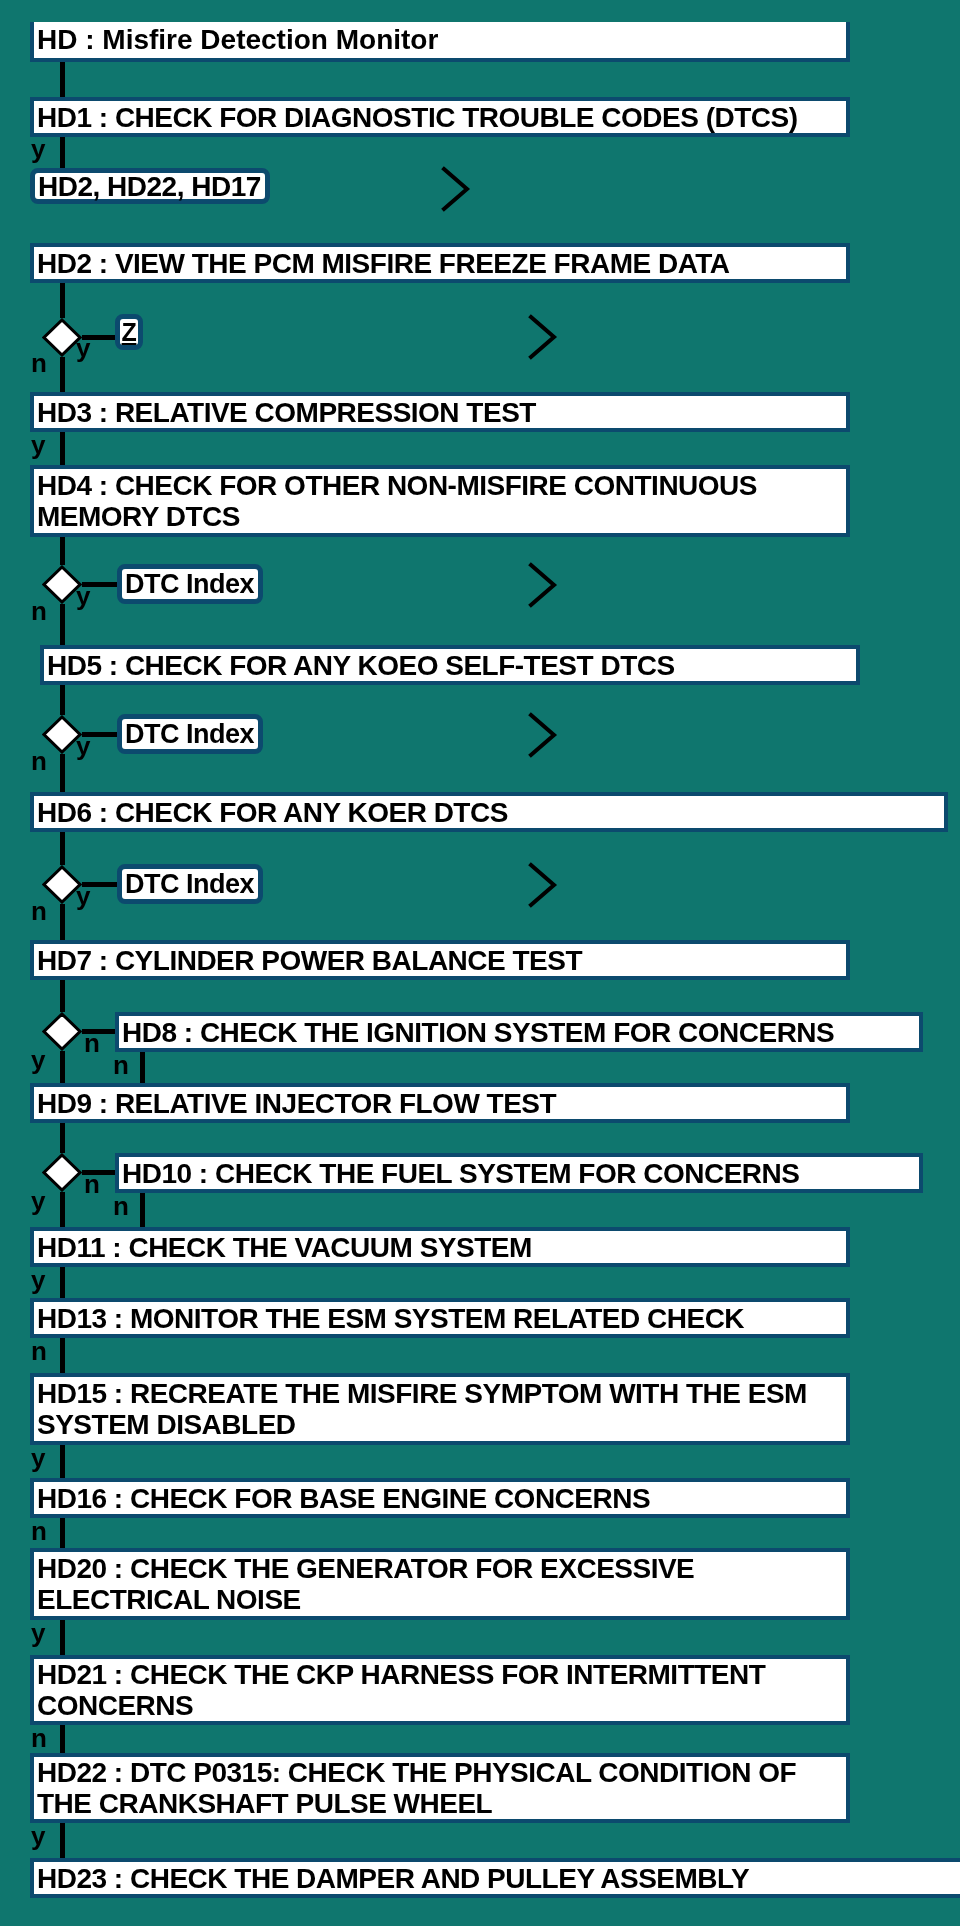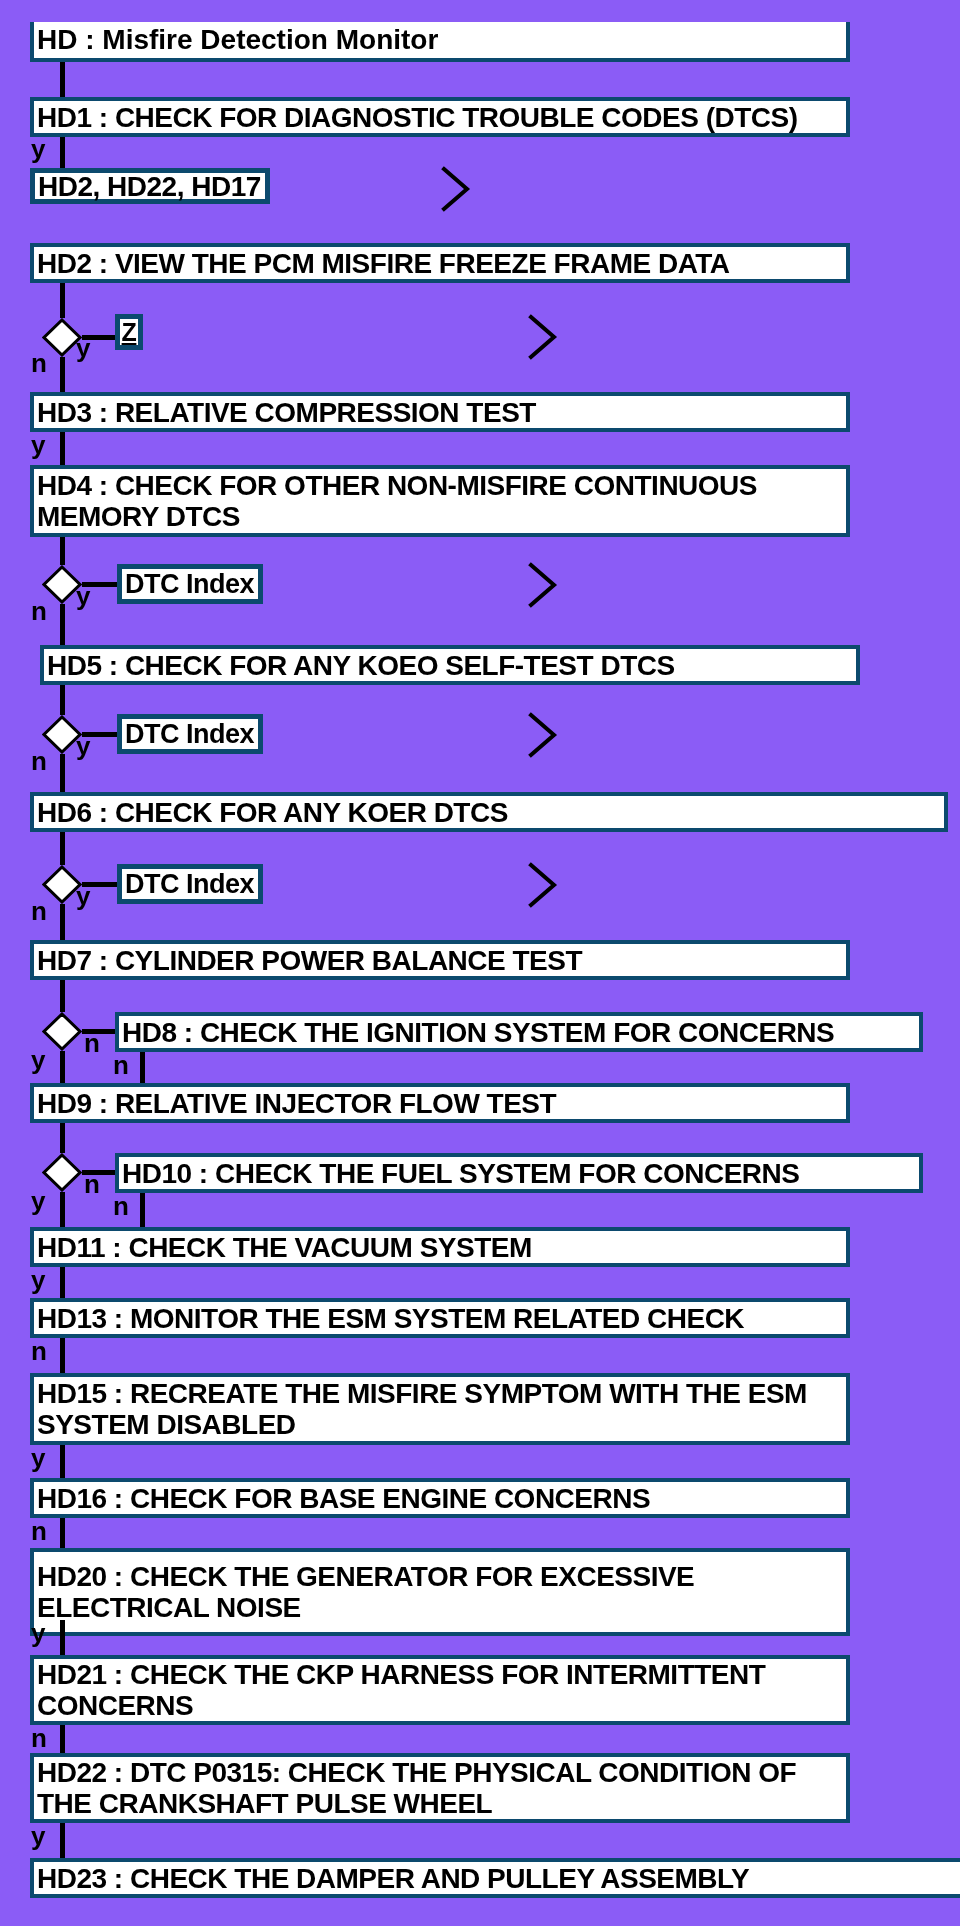--- a/index.html
+++ b/index.html
@@ -1,21 +1,21 @@
 <!DOCTYPE html>
 <html><head>
 <meta charset="utf-8">
 <style>
   html,body{margin:0;padding:0;background:#fff;}
-  .stage{position:relative;width:960px;height:1926px;background:#8b5cf6;
+  .stage{position:relative;width:960px;height:1926px;background:#0f766e;
          font-family:"Liberation Sans",sans-serif;color:#000;overflow:hidden;}
   .box{position:absolute;box-sizing:border-box;border:4px solid #0c4a6e;background:#fff;
        font-weight:bold;font-size:28px;letter-spacing:-0.5px;line-height:31px;
        white-space:pre-line;display:flex;align-items:center;padding:0 3px;}
-  .thick{border-width:5px;}
+  .thick{border-width:5px;border-radius:8px;}
   .title-box{border-top:none;align-items:flex-end;padding-bottom:3px;letter-spacing:0;}
   .dtc{font-size:27px;}
   .zbox{justify-content:center;padding:0;font-size:25px;}
   .zbox span{text-decoration:underline;}
   .lab{position:absolute;font-weight:bold;font-size:26px;line-height:20px;}
   .vline{position:absolute;width:5px;background:#000;}
   .hline{position:absolute;height:5px;background:#000;}
   svg.dia,svg.chev{position:absolute;}
   svg.dia polygon{fill:#fff;stroke:#000;stroke-width:3;}
   svg.chev polyline{fill:none;stroke:#000;stroke-width:4;stroke-linecap:square;}
@@ -136,21 +136,21 @@
 
   <div class="box" style="left:30px;top:1373px;width:820px;height:72px">HD15 : RECREATE THE MISFIRE SYMPTOM WITH THE ESM
 SYSTEM DISABLED</div>
   <div class="lab" style="left:31px;top:1448px">y</div>
   <div class="vline" style="left:60px;top:1445px;height:33px"></div>
 
   <div class="box" style="left:30px;top:1478px;width:820px;height:40px">HD16 : CHECK FOR BASE ENGINE CONCERNS</div>
   <div class="lab" style="left:31px;top:1521px">n</div>
   <div class="vline" style="left:60px;top:1518px;height:30px"></div>
 
-  <div class="box" style="left:30px;top:1548px;width:820px;height:88px">HD20 : CHECK THE GENERATOR FOR EXCESSIVE
+  <div class="box" style="left:30px;top:1548px;width:820px;height:72px">HD20 : CHECK THE GENERATOR FOR EXCESSIVE
 ELECTRICAL NOISE</div>
   <div class="lab" style="left:31px;top:1623px">y</div>
   <div class="vline" style="left:60px;top:1620px;height:35px"></div>
 
   <div class="box" style="left:30px;top:1655px;width:820px;height:70px">HD21 : CHECK THE CKP HARNESS FOR INTERMITTENT
 CONCERNS</div>
   <div class="lab" style="left:31px;top:1728px">n</div>
   <div class="vline" style="left:60px;top:1725px;height:28px"></div>
 
   <div class="box" style="left:30px;top:1753px;width:820px;height:70px">HD22 : DTC P0315: CHECK THE PHYSICAL CONDITION OF

